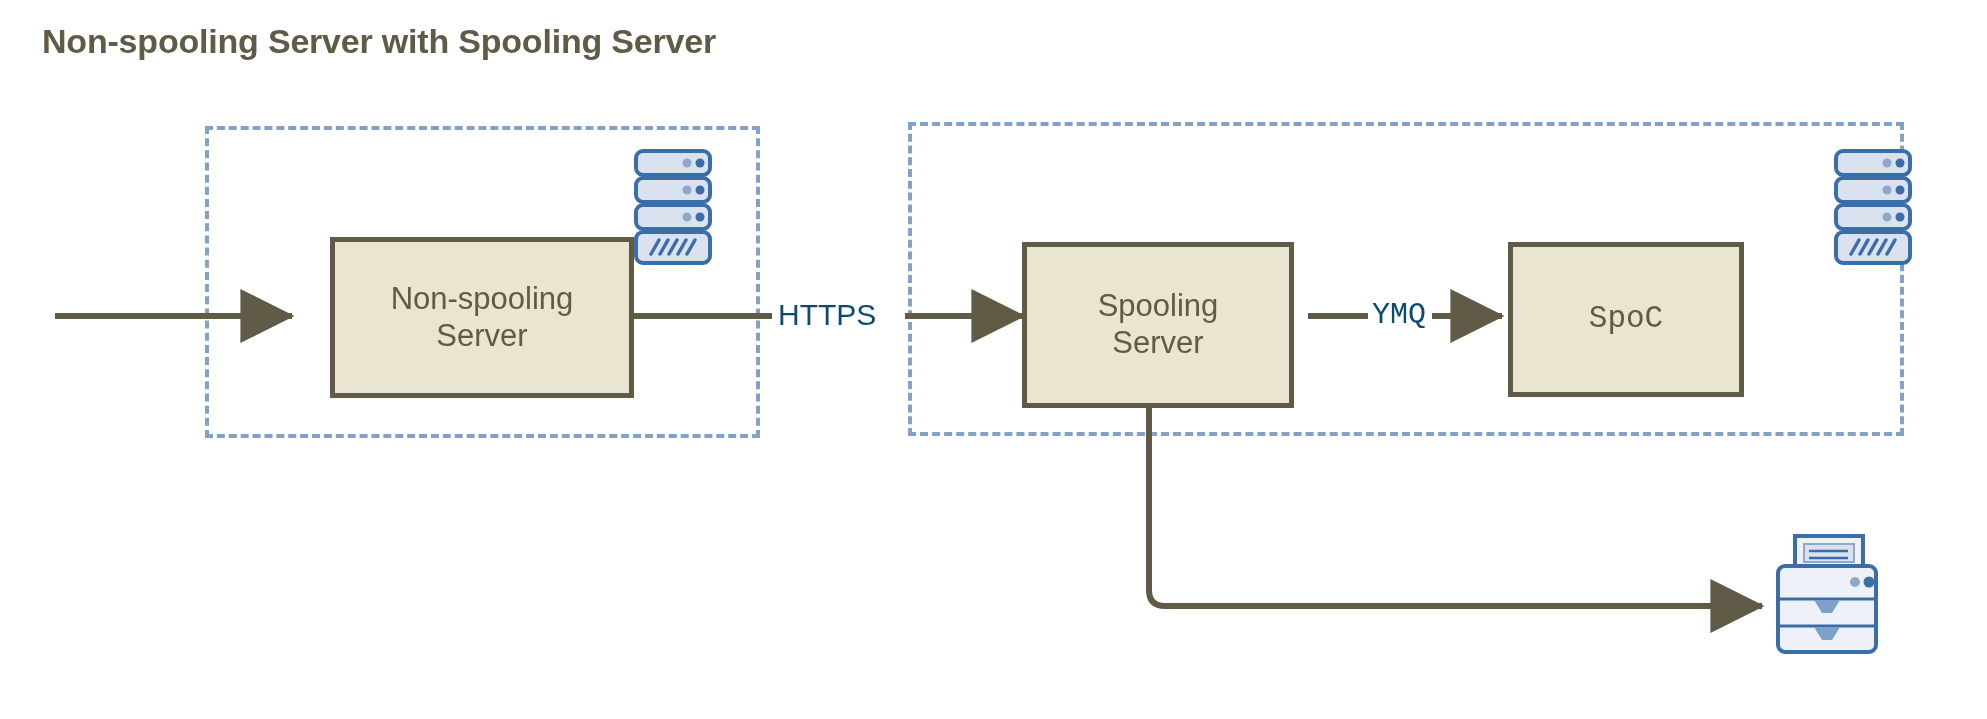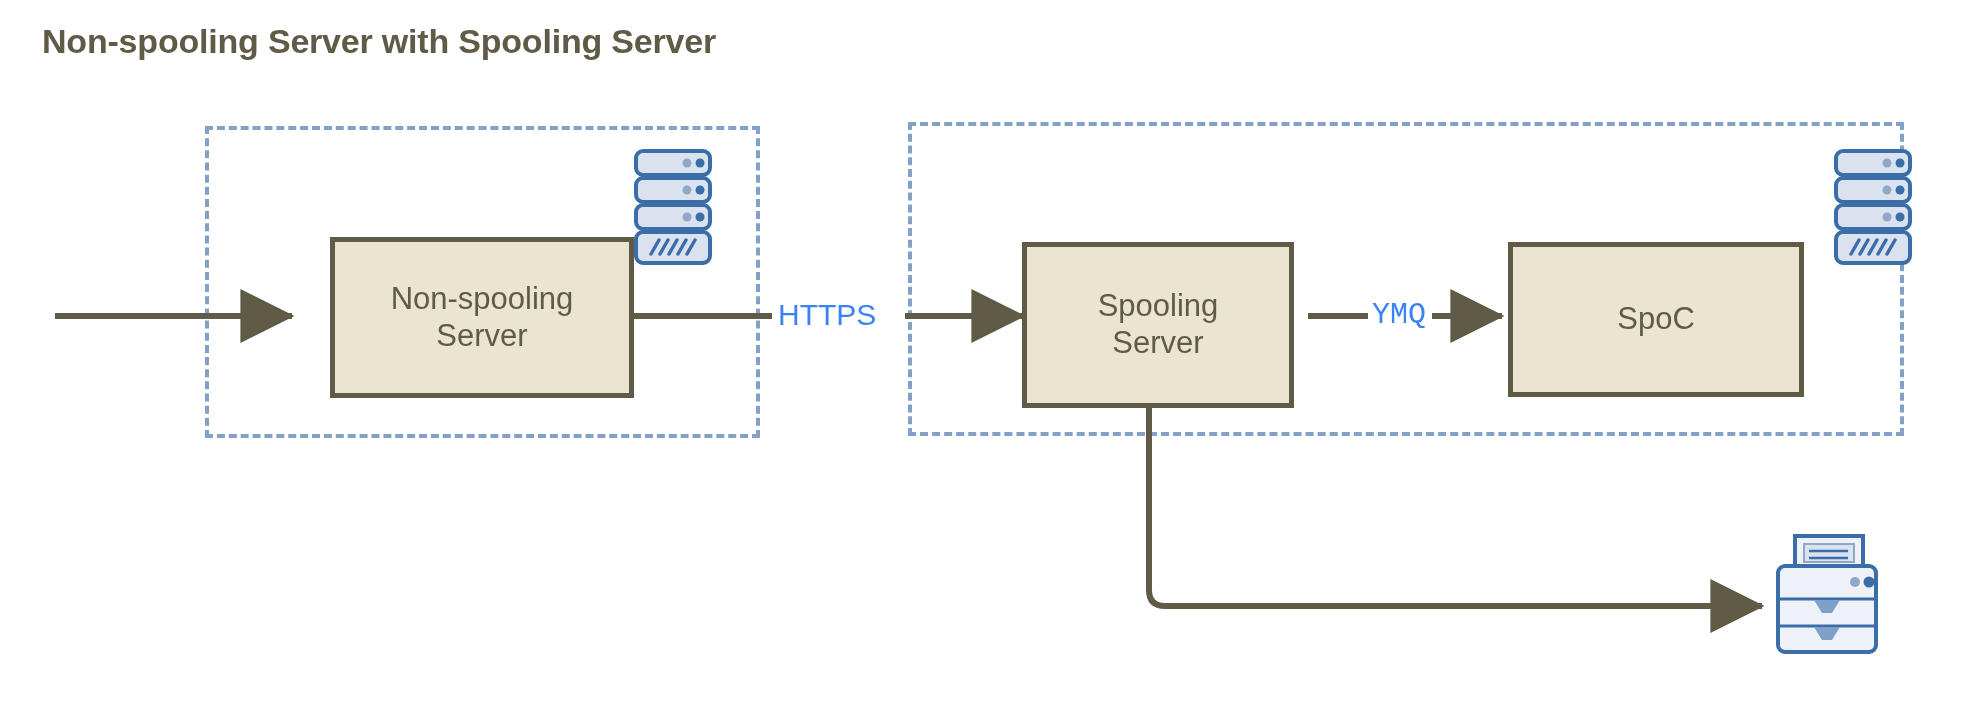--- a/index.html
+++ b/index.html
@@ -61,21 +61,21 @@
     position: absolute;
     left: 0; top: 0;
     width: 1987px;
     height: 719px;
     z-index: 3;
   }
 
   
   .edge-label {
     position: absolute;
-    color: #3b82f6;
+    color: #0c4a6e;
     font-size: 30px;
     white-space: nowrap;
     z-index: 6;
     background: #ffffff;
     padding: 0 4px;
   }
 
   
   .server-icon {
     position: absolute;
@@ -130,21 +130,21 @@
     </div>
   </div>
 
   <div class="node-box" style="left:1022px; top:242px; width:272px; height:166px;">
     <div>
       <span>Spooling</span>
       <span>Server</span>
     </div>
   </div>
 
-  <div class="node-box" style="left:1508px; top:242px; width:296px; height:155px;">
+  <div class="node-box" style="left:1508px; top:242px; width:236px; height:155px;font-family:Liberation Mono, monospace;">
     <div>
       <span>SpoC</span>
     </div>
   </div>
 
   <div class="edge-label" style="left:774px; top:298px;">HTTPS</div>
 
   <div class="edge-label" style="left:1368px; top:298px;font-family:Liberation Mono, monospace;">YMQ</div>
 
   <div class="server-icon" style="left:633px; top:148px;">

